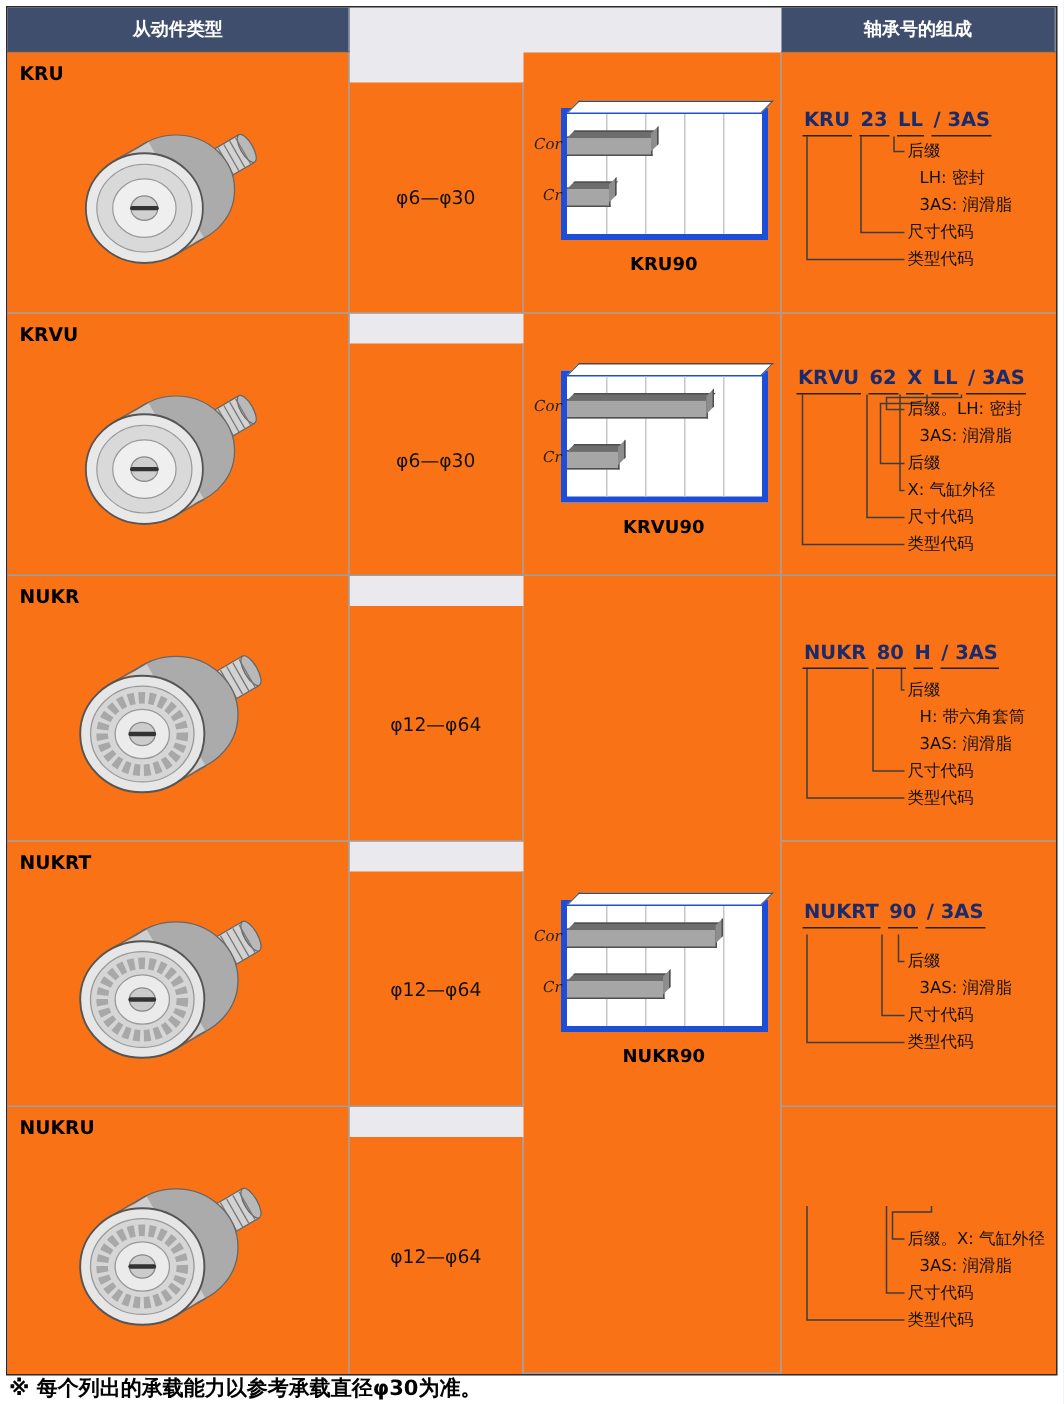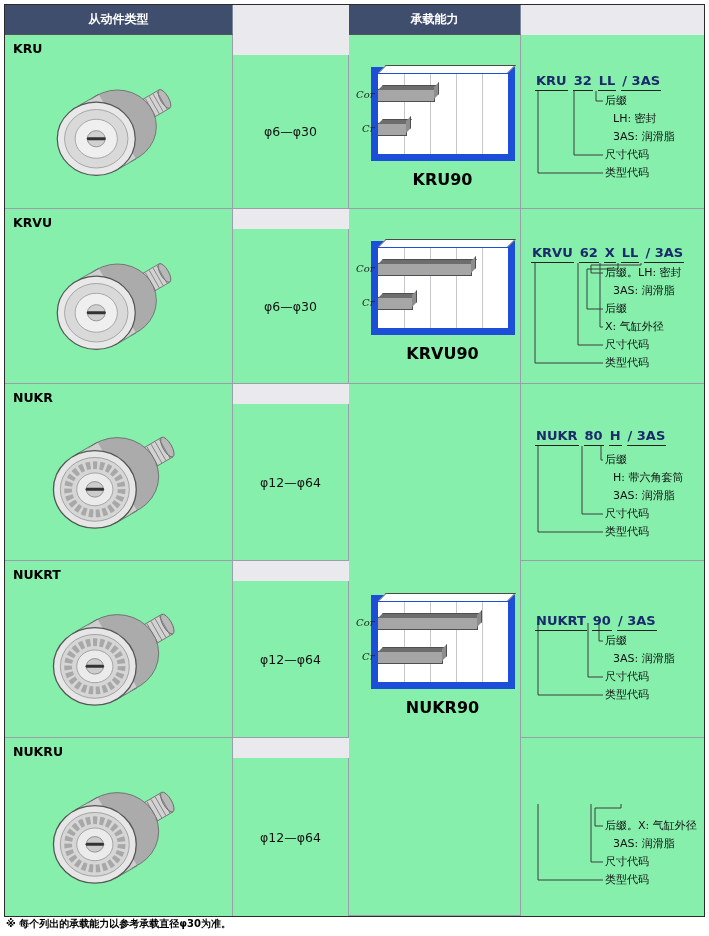--- a/index.html
+++ b/index.html
@@ -6,52 +6,52 @@
   body{width:709px;height:936px;background:#fff;font-family:"DejaVu Sans","Liberation Sans",sans-serif;color:#111;}
   .page{position:relative;width:709px;height:936px;overflow:hidden;}
   .tbl{
     position:absolute;left:4px;top:4px;
     display:grid;
     grid-template-columns:228px 116px 172px 183px;
     grid-template-rows:30px 174px 175px 177px 177px 178px;
     border:1px solid #2b2b2b;
     background:#e9e9ee;
   }
-  .cell{position:relative;background:#86efac;border-right:1px solid #9aa0a8;border-bottom:1px solid #9aa0a8;box-sizing:border-box;}
+  .cell{position:relative;background:#f97316;border-right:1px solid #9aa0a8;border-bottom:1px solid #9aa0a8;box-sizing:border-box;}
   .gc1{grid-column:1}.gc2{grid-column:2}.gc3{grid-column:3}.gc4{grid-column:4;border-right:none}
   .gr1{grid-row:1}.gr2{grid-row:2}.gr3{grid-row:3}.gr4{grid-row:4}.gr5{grid-row:5}.gr6{grid-row:6;border-bottom:none}
   .head{background:#404e6d;color:#fff;display:flex;align-items:center;justify-content:center;
         font-weight:bold;font-size:12px;border-right:1px solid #7e8799;border-bottom:1px solid #555;}
   .type-name{position:absolute;top:6px;left:8px;font-weight:bold;font-size:12.5px;color:#000;}
   .ill{position:absolute;left:0;right:0;top:16px;bottom:2px;display:flex;align-items:center;justify-content:center;}
   .diam{display:flex;align-items:center;justify-content:center;font-size:12.5px;margin-top:20px;}
   .chartcell{display:flex;align-items:center;justify-content:center;}
   .chart{display:flex;flex-direction:column;align-items:center;padding-left:16px;}
-  .plot{position:relative;width:130px;height:80px;background:#fff;border:7px solid #1d4ed8;margin-top:12px;}
+  .plot{position:relative;width:130px;height:80px;background:#fff;border:4px solid #1d4ed8;margin-top:12px;}
   .plot-top{position:absolute;left:0;top:-9px;width:130px;height:8px;background:#fff;border:1px solid #4a4a4a;border-bottom:none;
             transform:skewX(-45deg);transform-origin:bottom left;box-sizing:border-box;}
   .gl{position:absolute;top:0;bottom:0;width:1px;background:#c6c6cc;}
   .g20{left:20%}.g40{left:40%}.g60{left:60%}.g80{left:80%}
   .bar{position:absolute;left:0;height:13px;background:#a6a6a6;border:1px solid #4f4f4f;border-left:none;box-sizing:border-box;}
   .bar::before{content:"";position:absolute;left:0;top:-5px;width:100%;height:4px;background:#6d6d6d;border-top:1px solid #4f4f4f;
                transform:skewX(-45deg);transform-origin:bottom left;}
   .bar::after{content:"";position:absolute;right:-5px;top:-3px;width:4px;height:12px;background:#8d8d8d;border-right:1px solid #4f4f4f;
               transform:skewY(-45deg);transform-origin:top left;}
   .bar-cor{top:15px}.bar-cr{top:49px}
   .lab{position:absolute;left:-28px;width:25px;text-align:right;font-family:"DejaVu Serif","Liberation Serif",serif;
        font-style:italic;font-size:10px;color:#222;}
   .lab-cor{top:15px}.lab-cr{top:49px}
-  .chart-title{margin-top:9px;font-weight:bold;font-size:16px;color:#000;}
+  .chart-title{margin-top:9px;font-weight:bold;font-size:12px;color:#000;}
   .pncell{overflow:hidden;}
   .conn{position:absolute;left:0;top:0;}
   .conn path{fill:none;stroke:#3c3c3c;stroke-width:1;}
   .pn{position:absolute;white-space:nowrap;font-weight:bold;font-size:13px;color:#1b2a6b;}
   .seg{display:inline-block;border-bottom:1.5px solid #222;margin-right:5px;padding:0 1px 2px 1px;}
   .pl{position:absolute;font-size:11px;line-height:13px;color:#111;white-space:nowrap;}
-  .footnote{position:absolute;left:6px;top:917px;font-size:10px;font-weight:bold;color:#000;}
+  .footnote{position:absolute;left:6px;top:917px;font-size:14px;font-weight:bold;color:#000;}
 </style>
 </head>
 <body>
 
 <svg width="0" height="0" style="position:absolute" aria-hidden="true">
   <defs>
     <g id="camA">
 
       <line x1="127" y1="60" x2="156" y2="43" stroke="#d2d2d2" stroke-width="26"></line>
       <line x1="133.5" y1="71.3" x2="162.5" y2="54.3" stroke="#666" stroke-width="1"></line>
@@ -110,22 +110,22 @@
     </g>
   </defs>
 </svg>
 
 <div class="page">
   <div class="tbl">
 
     <div class="cell head gr1 gc1">
         <span>从动件类型</span>
       </div>
-    <div class="cell head gr1 gc3">
-        <span>承载能力</span>
+    <div class="cell head gr1 gc4">
+        <span>轴承号的组成</span>
       </div>
 
     <div class="cell gr2 gc1">
       <div class="type-name">KRU</div>
       <div class="ill">
         <svg width="180" height="130" viewBox="0 0 200 160">
             <use href="#camA"></use>
           </svg>
       </div>
     </div>
@@ -146,21 +146,21 @@
           <div class="lab lab-cr">Cr</div>
         </div>
         <div class="chart-title">KRU90</div>
       </div>
     </div>
     <div class="cell pncell gr2 gc4">
       <svg class="conn" width="183" height="174">
         <path d="M17 56 V138 H82 M53 56 V120 H82 M75 56 V66 H82"></path>
       </svg>
       <div class="pn" style="top:38px;left:14px">
-        <span class="seg">KRU</span><span class="seg">32</span><span class="seg">LL</span><span class="seg">/ 3AS</span>
+        <span class="seg">KRU</span><span class="seg">23</span><span class="seg">LL</span><span class="seg">/ 3AS</span>
       </div>
       <span class="pl" style="top:59px;left:84px">后缀</span>
       <span class="pl" style="top:77px;left:92px">LH: 密封</span>
       <span class="pl" style="top:95px;left:92px">3AS: 润滑脂</span>
       <span class="pl" style="top:113px;left:84px">尺寸代码</span>
       <span class="pl" style="top:131px;left:84px">类型代码</span>
     </div>
 
     <div class="cell gr3 gc1">
       <div class="type-name">KRVU</div>
@@ -255,21 +255,21 @@
           </svg>
       </div>
     </div>
     <div class="cell diam gr5 gc2">
       <span>φ12—φ64</span>
     </div>
     <div class="cell pncell gr5 gc4">
       <svg class="conn" width="183" height="177">
         <path d="M17 62 V134 H82 M67 62 V116 H82 M78 62 V80 H82"></path>
       </svg>
-      <div class="pn" style="top:52px;left:14px">
+      <div class="pn" style="top:40px;left:14px">
         <span class="seg">NUKRT</span><span class="seg">90</span><span class="seg">/ 3AS</span>
       </div>
       <span class="pl" style="top:73px;left:84px">后缀</span>
       <span class="pl" style="top:91px;left:92px">3AS: 润滑脂</span>
       <span class="pl" style="top:109px;left:84px">尺寸代码</span>
       <span class="pl" style="top:127px;left:84px">类型代码</span>
     </div>
 
     <div class="cell gr6 gc1">
       <div class="type-name">NUKRU</div>

